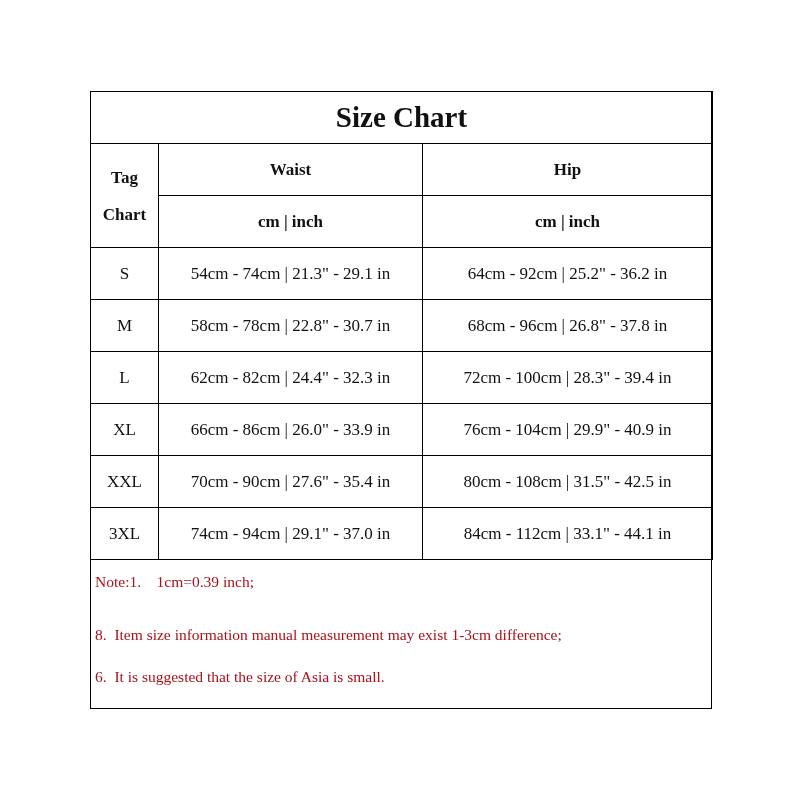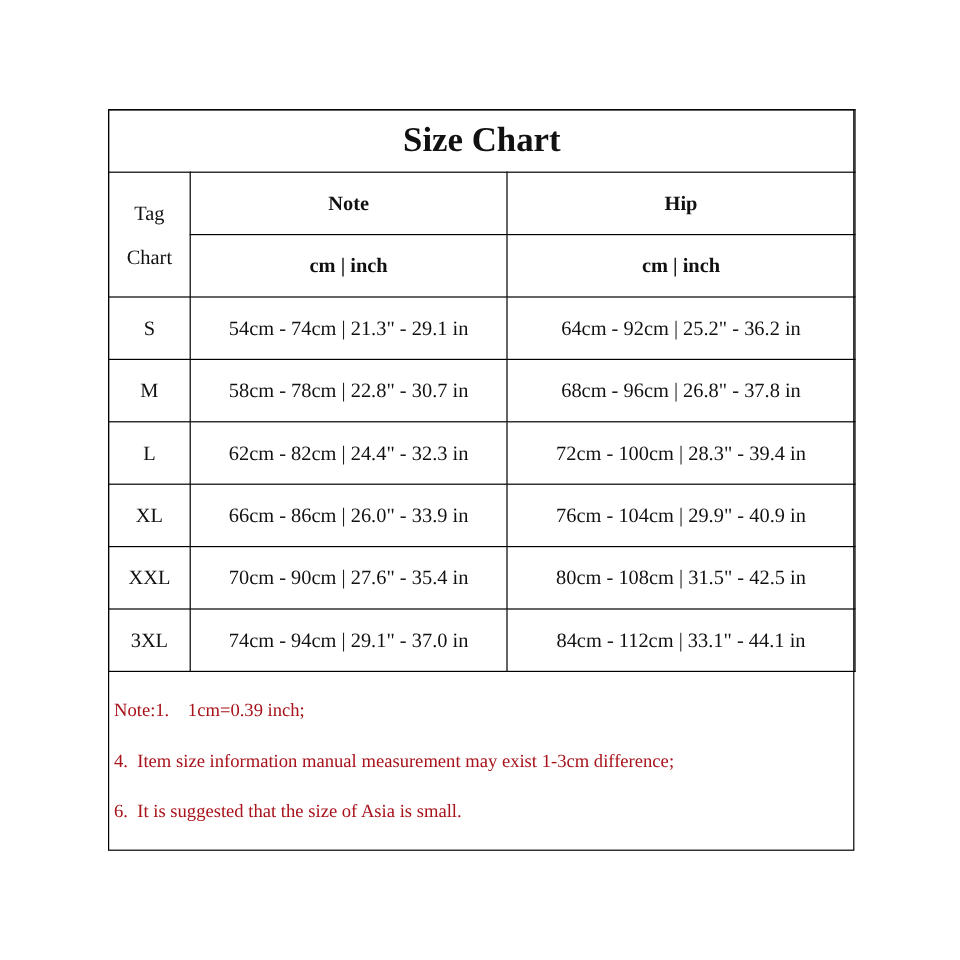--- a/index.html
+++ b/index.html
@@ -4,21 +4,21 @@
   <style>
     html, body { margin: 0; padding: 0; background: #ffffff; }
     body { width: 800px; height: 800px; position: relative; overflow: hidden;
            font-family: "Liberation Serif", "DejaVu Serif", serif; color: #111; }
     .chart { position: absolute; left: 90px; top: 91px; width: 620px; height: 616px;
              border: 1px solid #000; box-sizing: content-box; }
     table { border-collapse: collapse; width: 622px; position: absolute; left: -1px; top: -1px; table-layout: fixed; }
     td { border: 1px solid #000; text-align: center; vertical-align: middle; padding: 0; }
     .title-cell { height: 51px; font-size: 29px; font-weight: bold; }
     .hdr { font-size: 17px; font-weight: bold; height: 51px; }
-    .tag { font-size: 17px; font-weight: normal; line-height: 37px; }
+    .tag { font-size: 17px; font-weight: bold; line-height: 37px; }
     .row td { height: 51px; font-size: 17px; }
     .notes { position: absolute; left: 0; top: 473px; width: 620px; color: #a8121a; font-size: 15.5px; }
     .note { position: absolute; left: 4px; white-space: pre; }
   </style>
 </head>
 <body>
 
 <div class="chart">
   <table>
     <colgroup>
@@ -28,21 +28,21 @@
     </colgroup>
     <tbody>
         <tr>
       <td colspan="3" class="title-cell">Size Chart</td>
     </tr>
     <tr>
       <td rowspan="2" class="tag">
         <div>Tag</div>
         <div>Chart</div>
       </td>
-      <td class="hdr">Note</td>
+      <td class="hdr">Waist</td>
       <td class="hdr">Hip</td>
     </tr>
     <tr>
       <td class="hdr">cm | inch</td>
       <td class="hdr">cm | inch</td>
     </tr>
     <tr class="row">
       <td>S</td>
       <td>54cm - 74cm | 21.3" - 29.1 in</td>
       <td>64cm - 92cm | 25.2" - 36.2 in</td>
@@ -69,17 +69,17 @@
     </tr>
     <tr class="row">
       <td>3XL</td>
       <td>74cm - 94cm | 29.1" - 37.0 in</td>
       <td>84cm - 112cm | 33.1" - 44.1 in</td>
     </tr>
   </tbody>
     </table>
 
   <div class="notes">
-    <div class="note" style="top:19px">Note:1.    1cm=0.39 inch;</div>
-    <div class="note" style="top:61px">4.  Item size information manual measurement may exist 1-3cm difference;</div>
+    <div class="note" style="top:8px">Note:1.    1cm=0.39 inch;</div>
+    <div class="note" style="top:61px">8.  Item size information manual measurement may exist 1-3cm difference;</div>
     <div class="note" style="top:103px">6.  It is suggested that the size of Asia is small.</div>
   </div>
 </div>
 
 </body></html>

